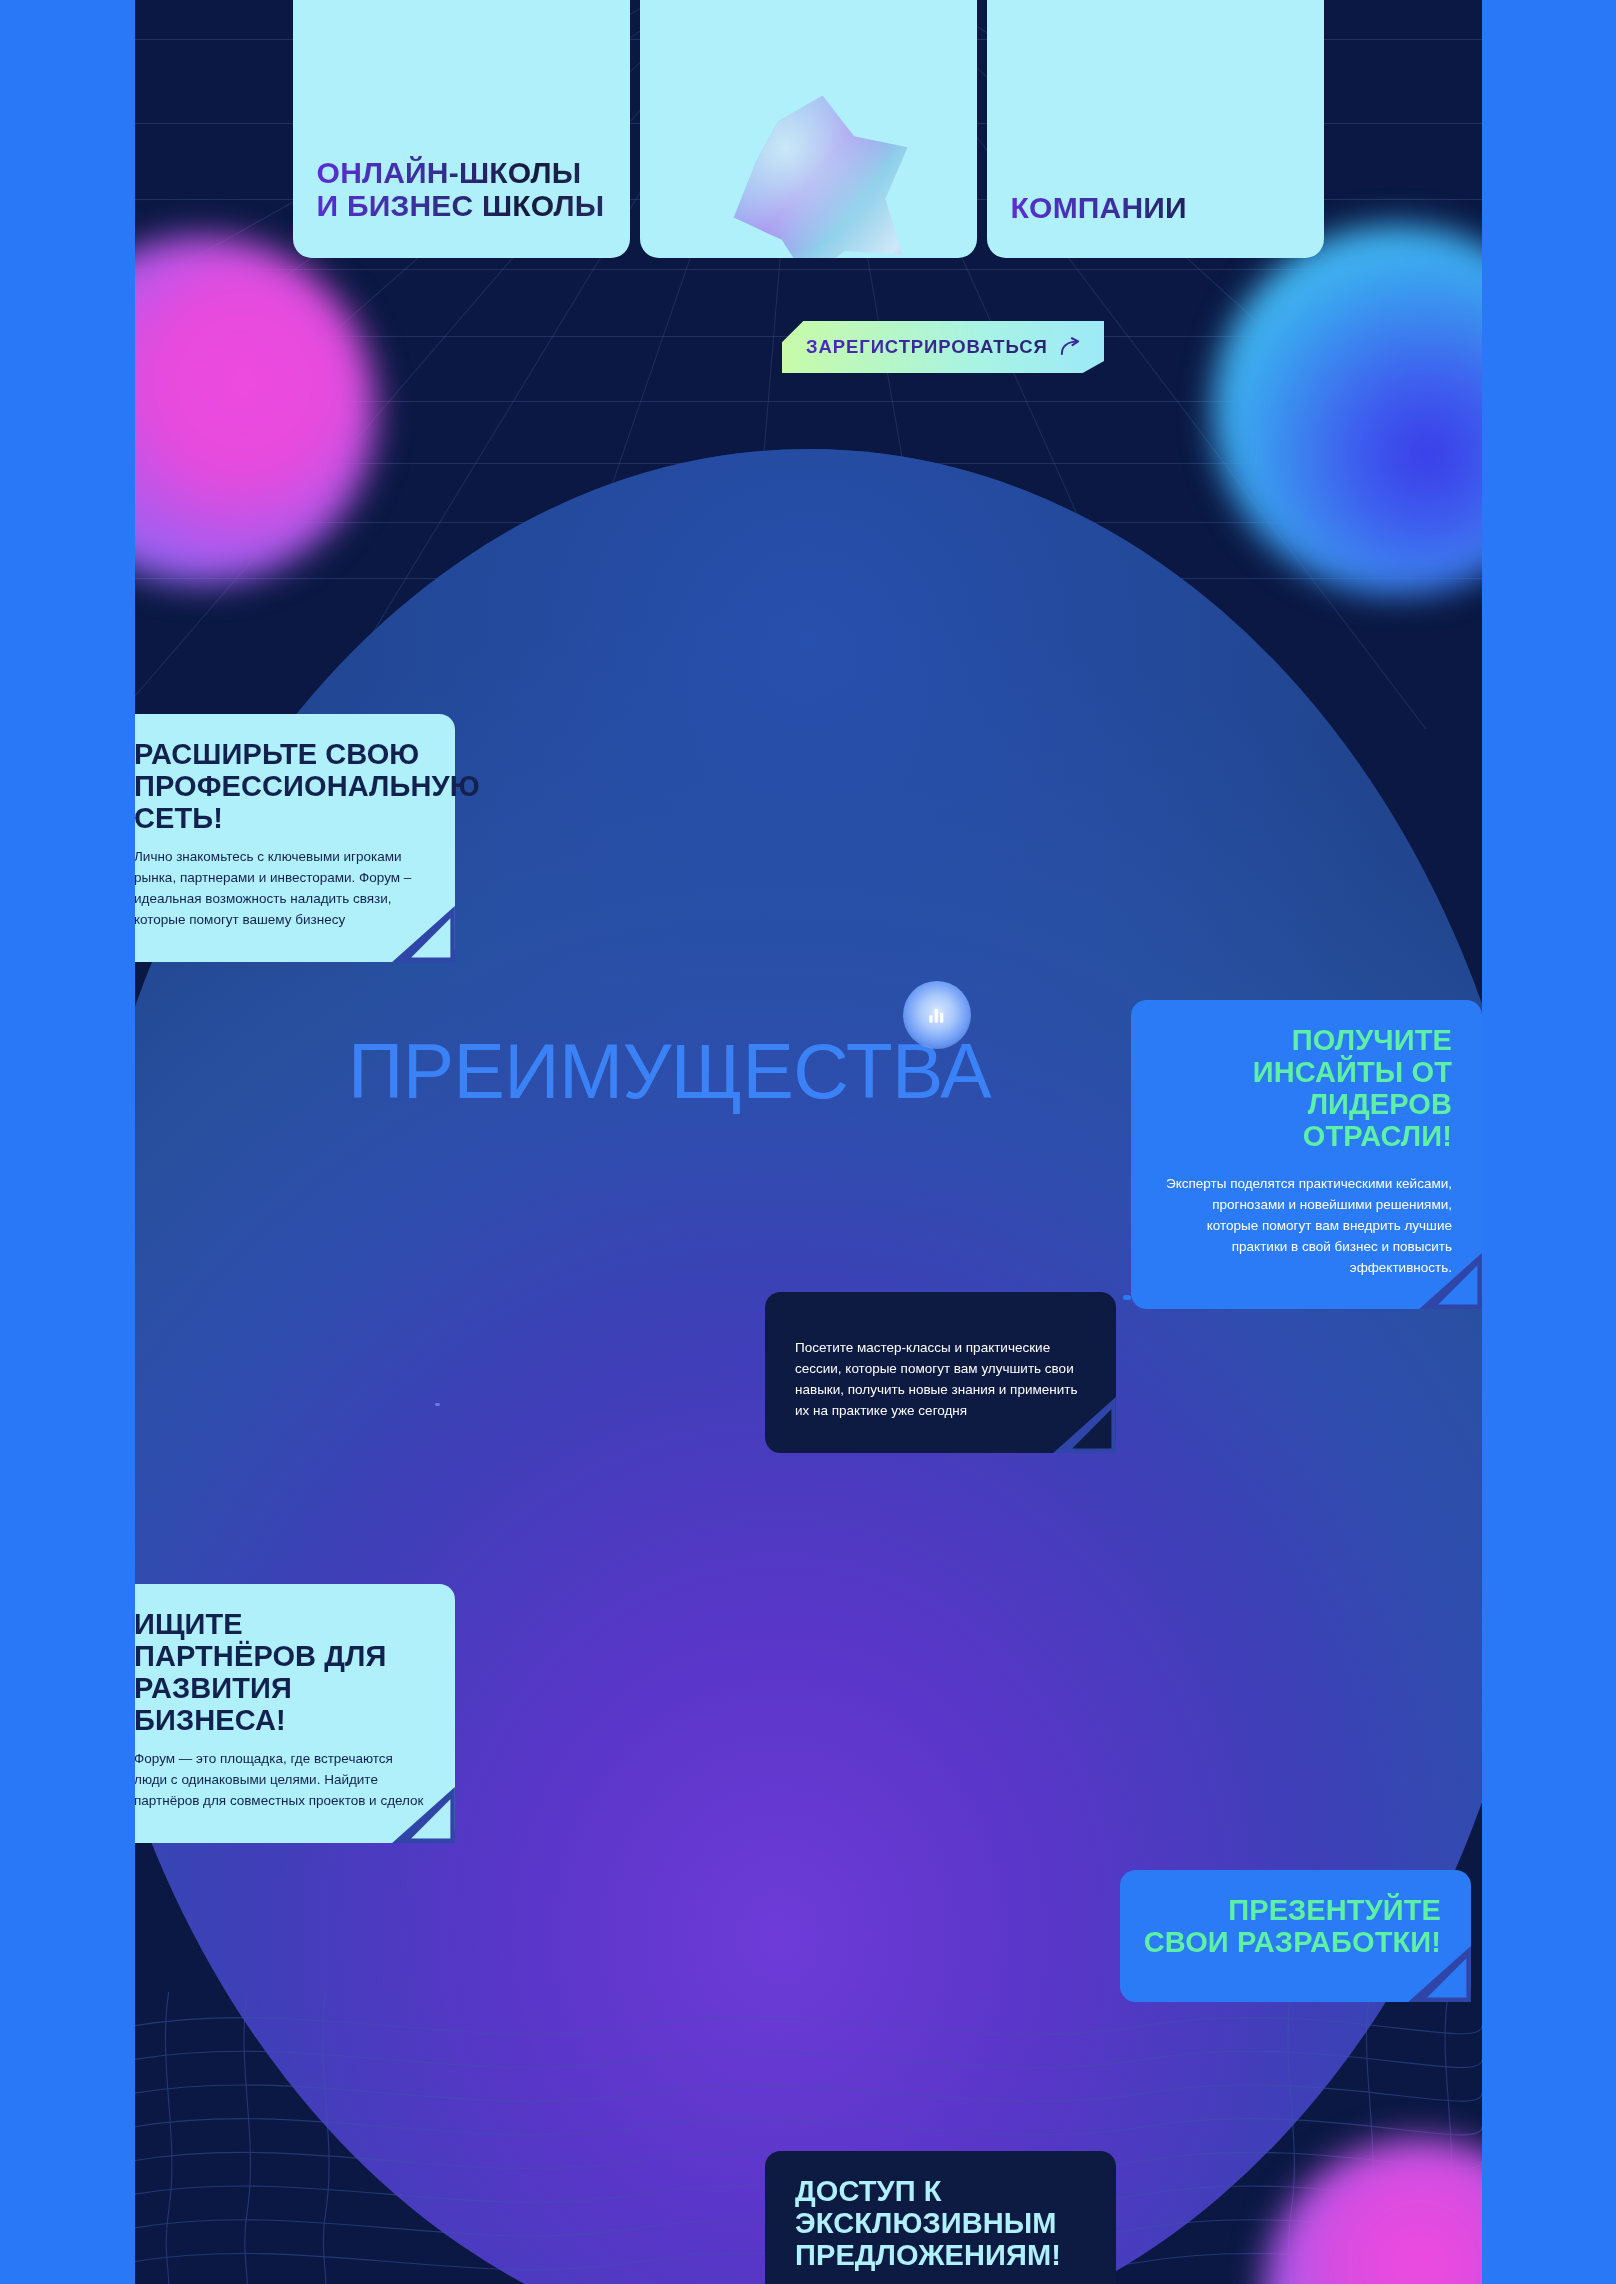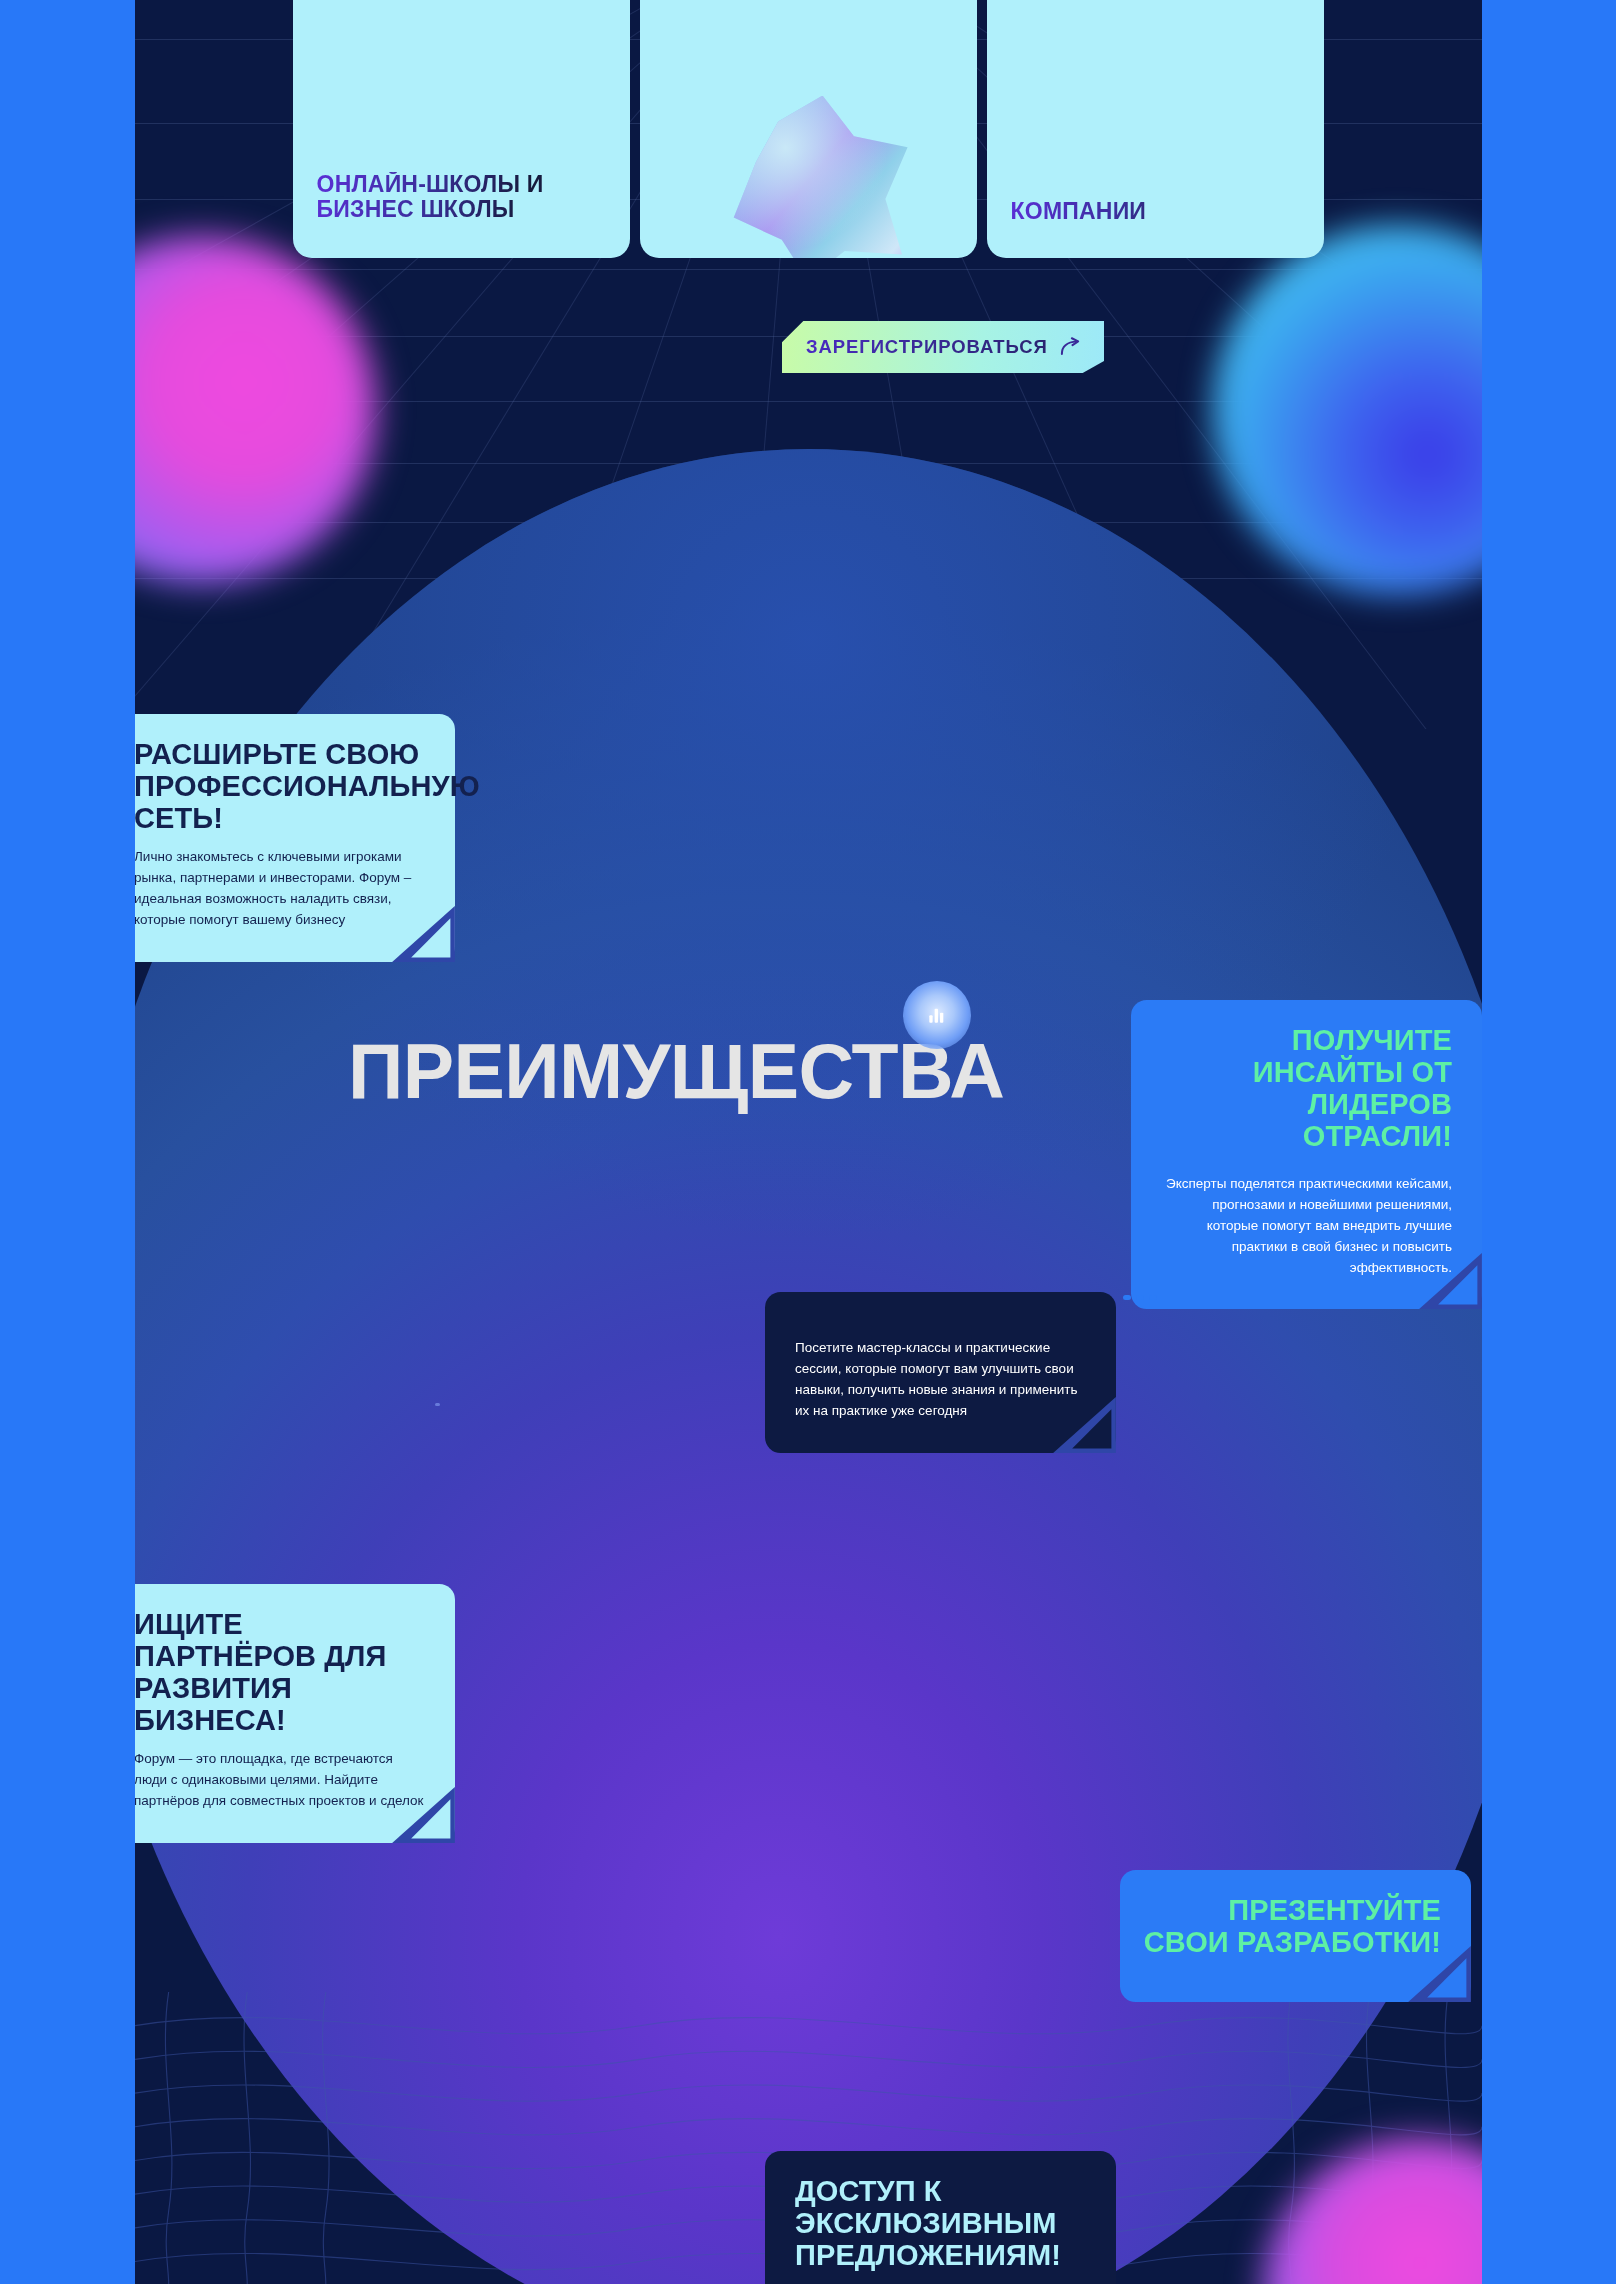--- a/index.html
+++ b/index.html
@@ -84,21 +84,21 @@
   }
   .tcard {
     position:relative;
     width:337px; height:516px;
     background:#b0f0fb;
     border-radius:19px;
     overflow:hidden;
   }
   .tcard-label {
     position:absolute; left:23.6px; bottom:35px; right:23px;
-    font-size:23px; font-weight:800; line-height:1.12;
+    font-size:30px; font-weight:800; line-height:1.12;
     letter-spacing:0.2px;
     background:linear-gradient(100deg,#5b2fd6 0%,#3a2f9a 38%,#151a3a 72%,#2b2b66 100%);
     -webkit-background-clip:text; background-clip:text; color:transparent;
     text-transform:uppercase;
   }
   .tcard-label.single { bottom:33px; }
   .blob2 {
     position:absolute; left:90px; bottom:-22.5px; width:185px; height:185px;
     background:
       radial-gradient(circle at 30% 28%, #c9e8f7 0%, rgba(201,232,247,0) 55%),
@@ -124,22 +124,22 @@
   .reg-btn span {
     font-size:18.5px; font-weight:800; letter-spacing:0.9px;
     background:linear-gradient(95deg,#4a2bc4 0%,#3a2a98 45%,#2a2470 100%);
     -webkit-background-clip:text; background-clip:text; color:transparent;
   }
   .reg-arrow { width:20px; height:20px; flex:0 0 auto; }
 
   
   .heading {
     position:absolute; left:213px; top:1033px;
-    font-size:77px; font-weight:700; line-height:1;
-    color:#e5e5e5; letter-spacing:-0.6px;
+    font-size:77px; font-weight:400; line-height:1;
+    color:#3b82f6; letter-spacing:-0.6px;
     white-space:nowrap;
     z-index:2;
   }
   .head-icon {
     position:absolute; left:768px; top:981px;
     width:68px; height:68px; border-radius:50%;
     background:radial-gradient(circle at 50% 46%, #dbe9ff 0%, #a9c8fb 34%, #6e9df6 62%, rgba(70,130,240,0) 100%);
     display:flex; align-items:center; justify-content:center;
     z-index:3;
   }

